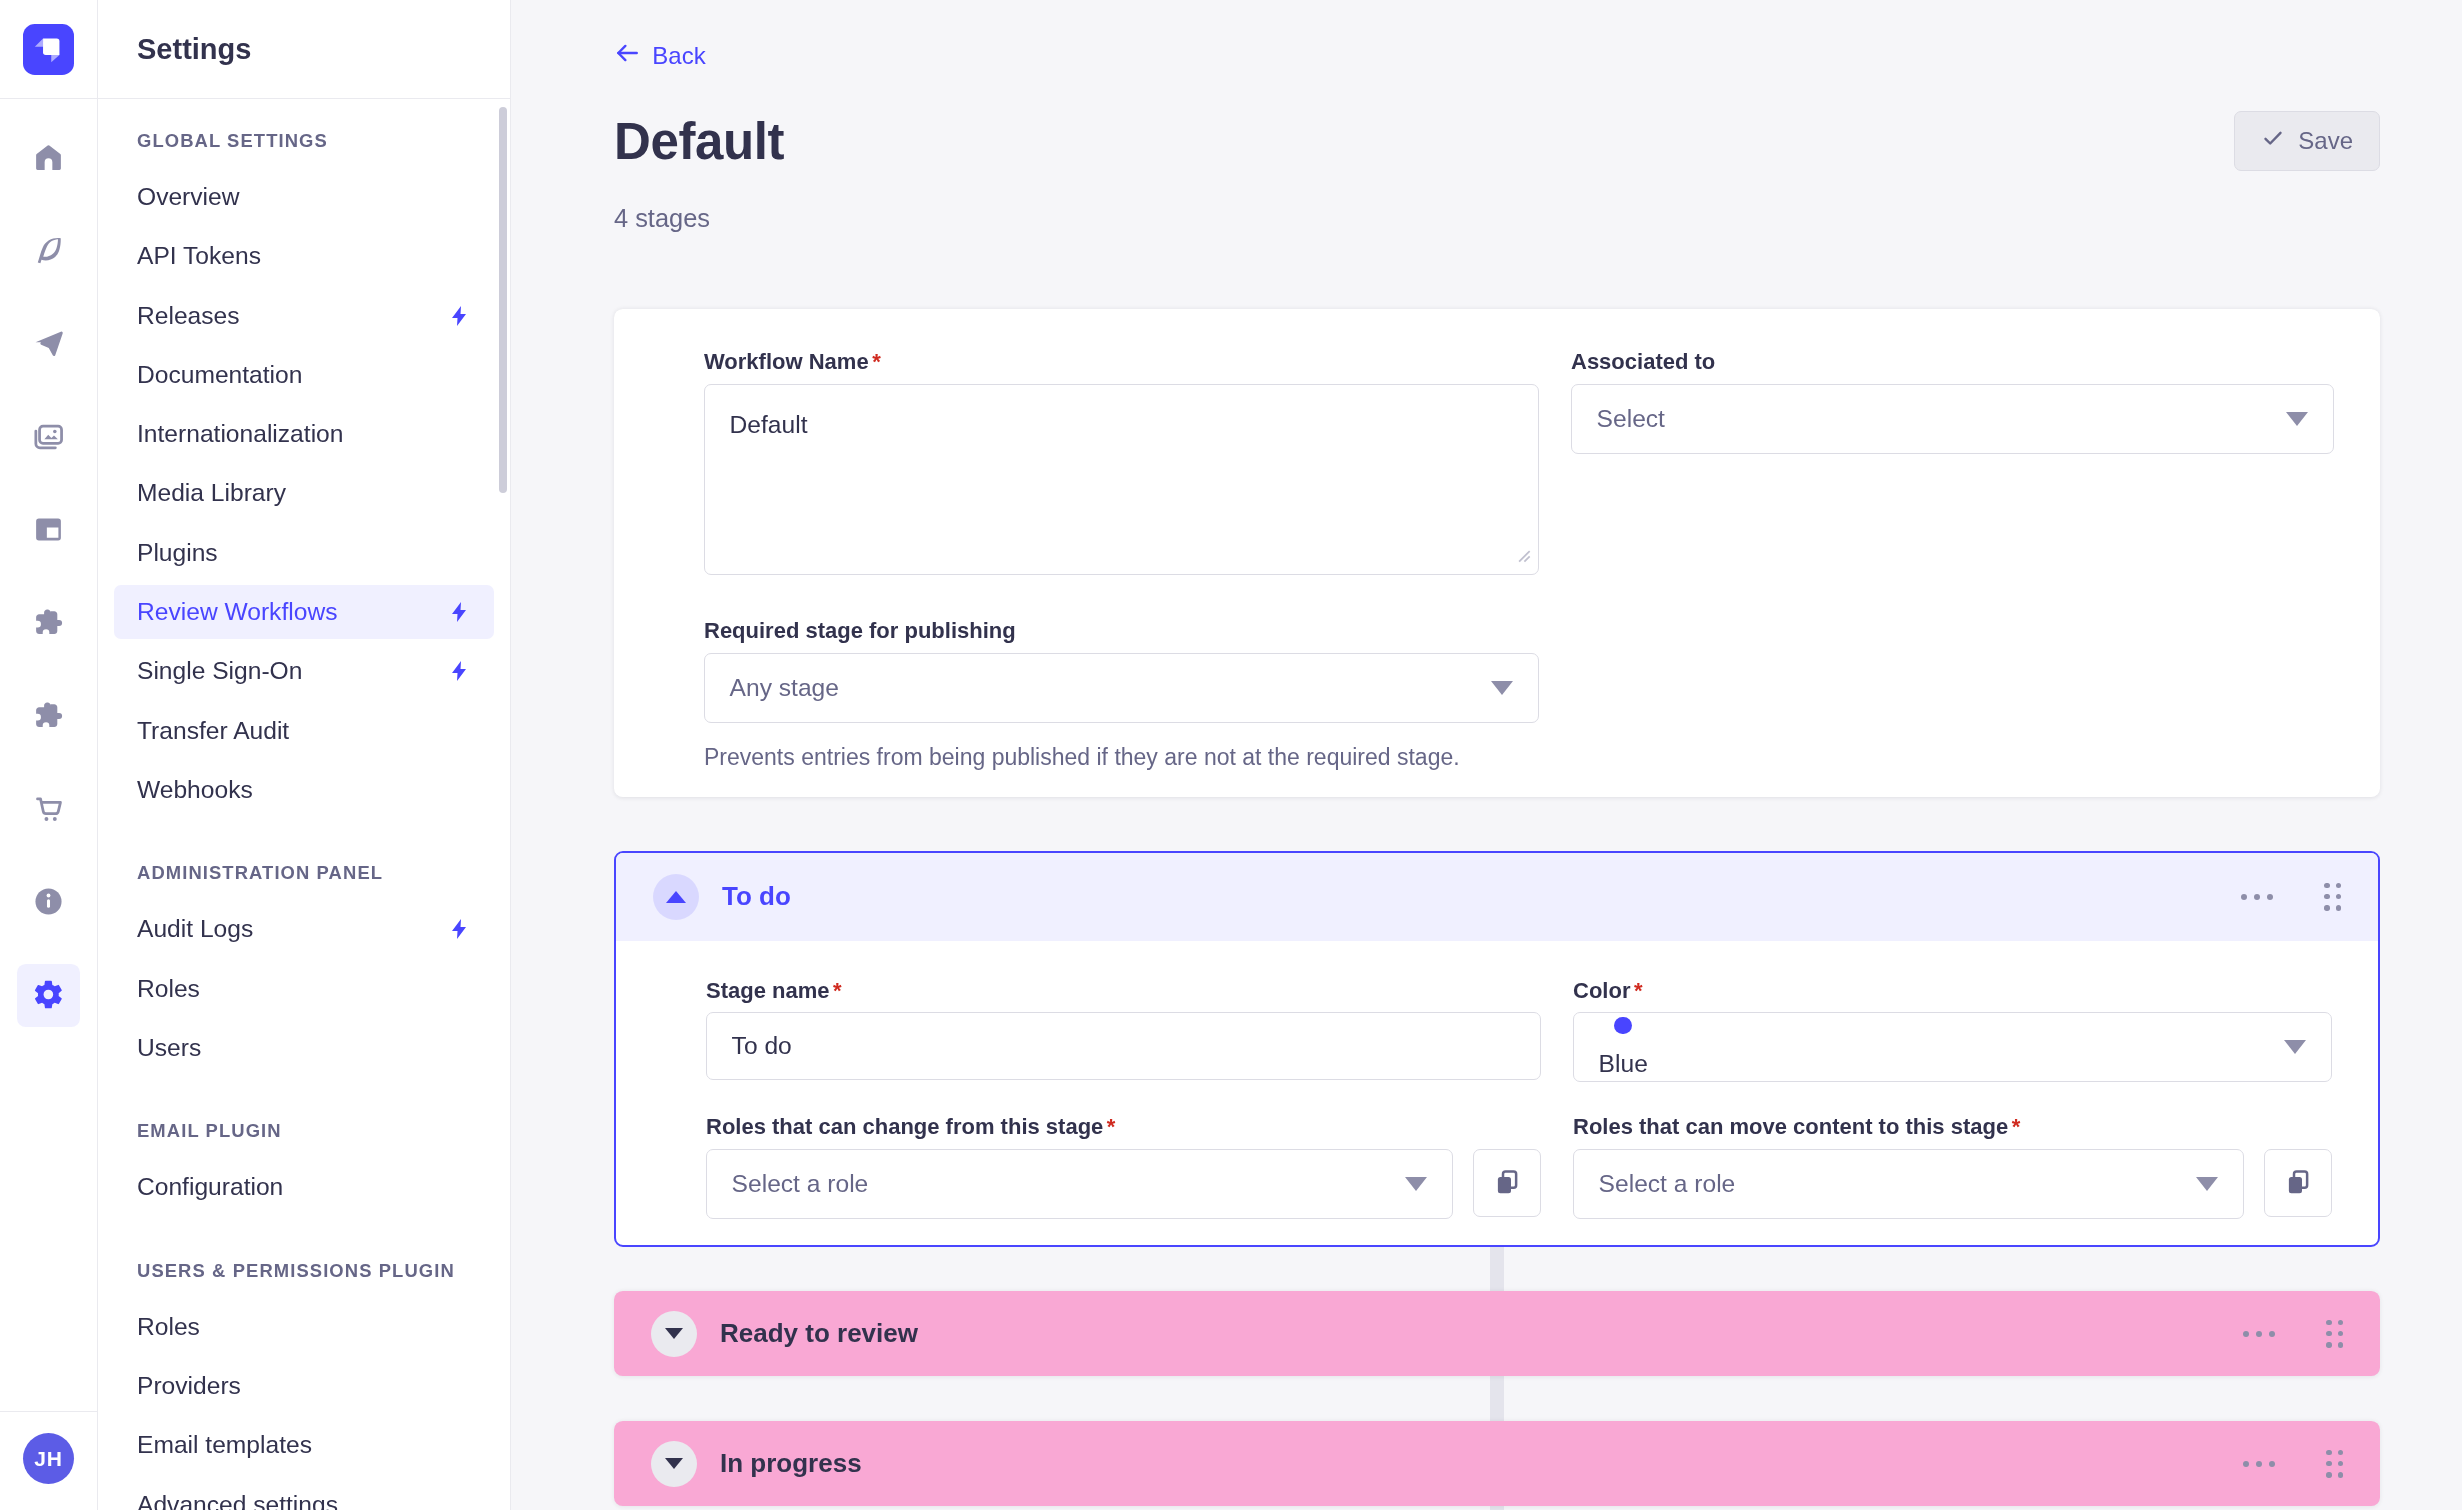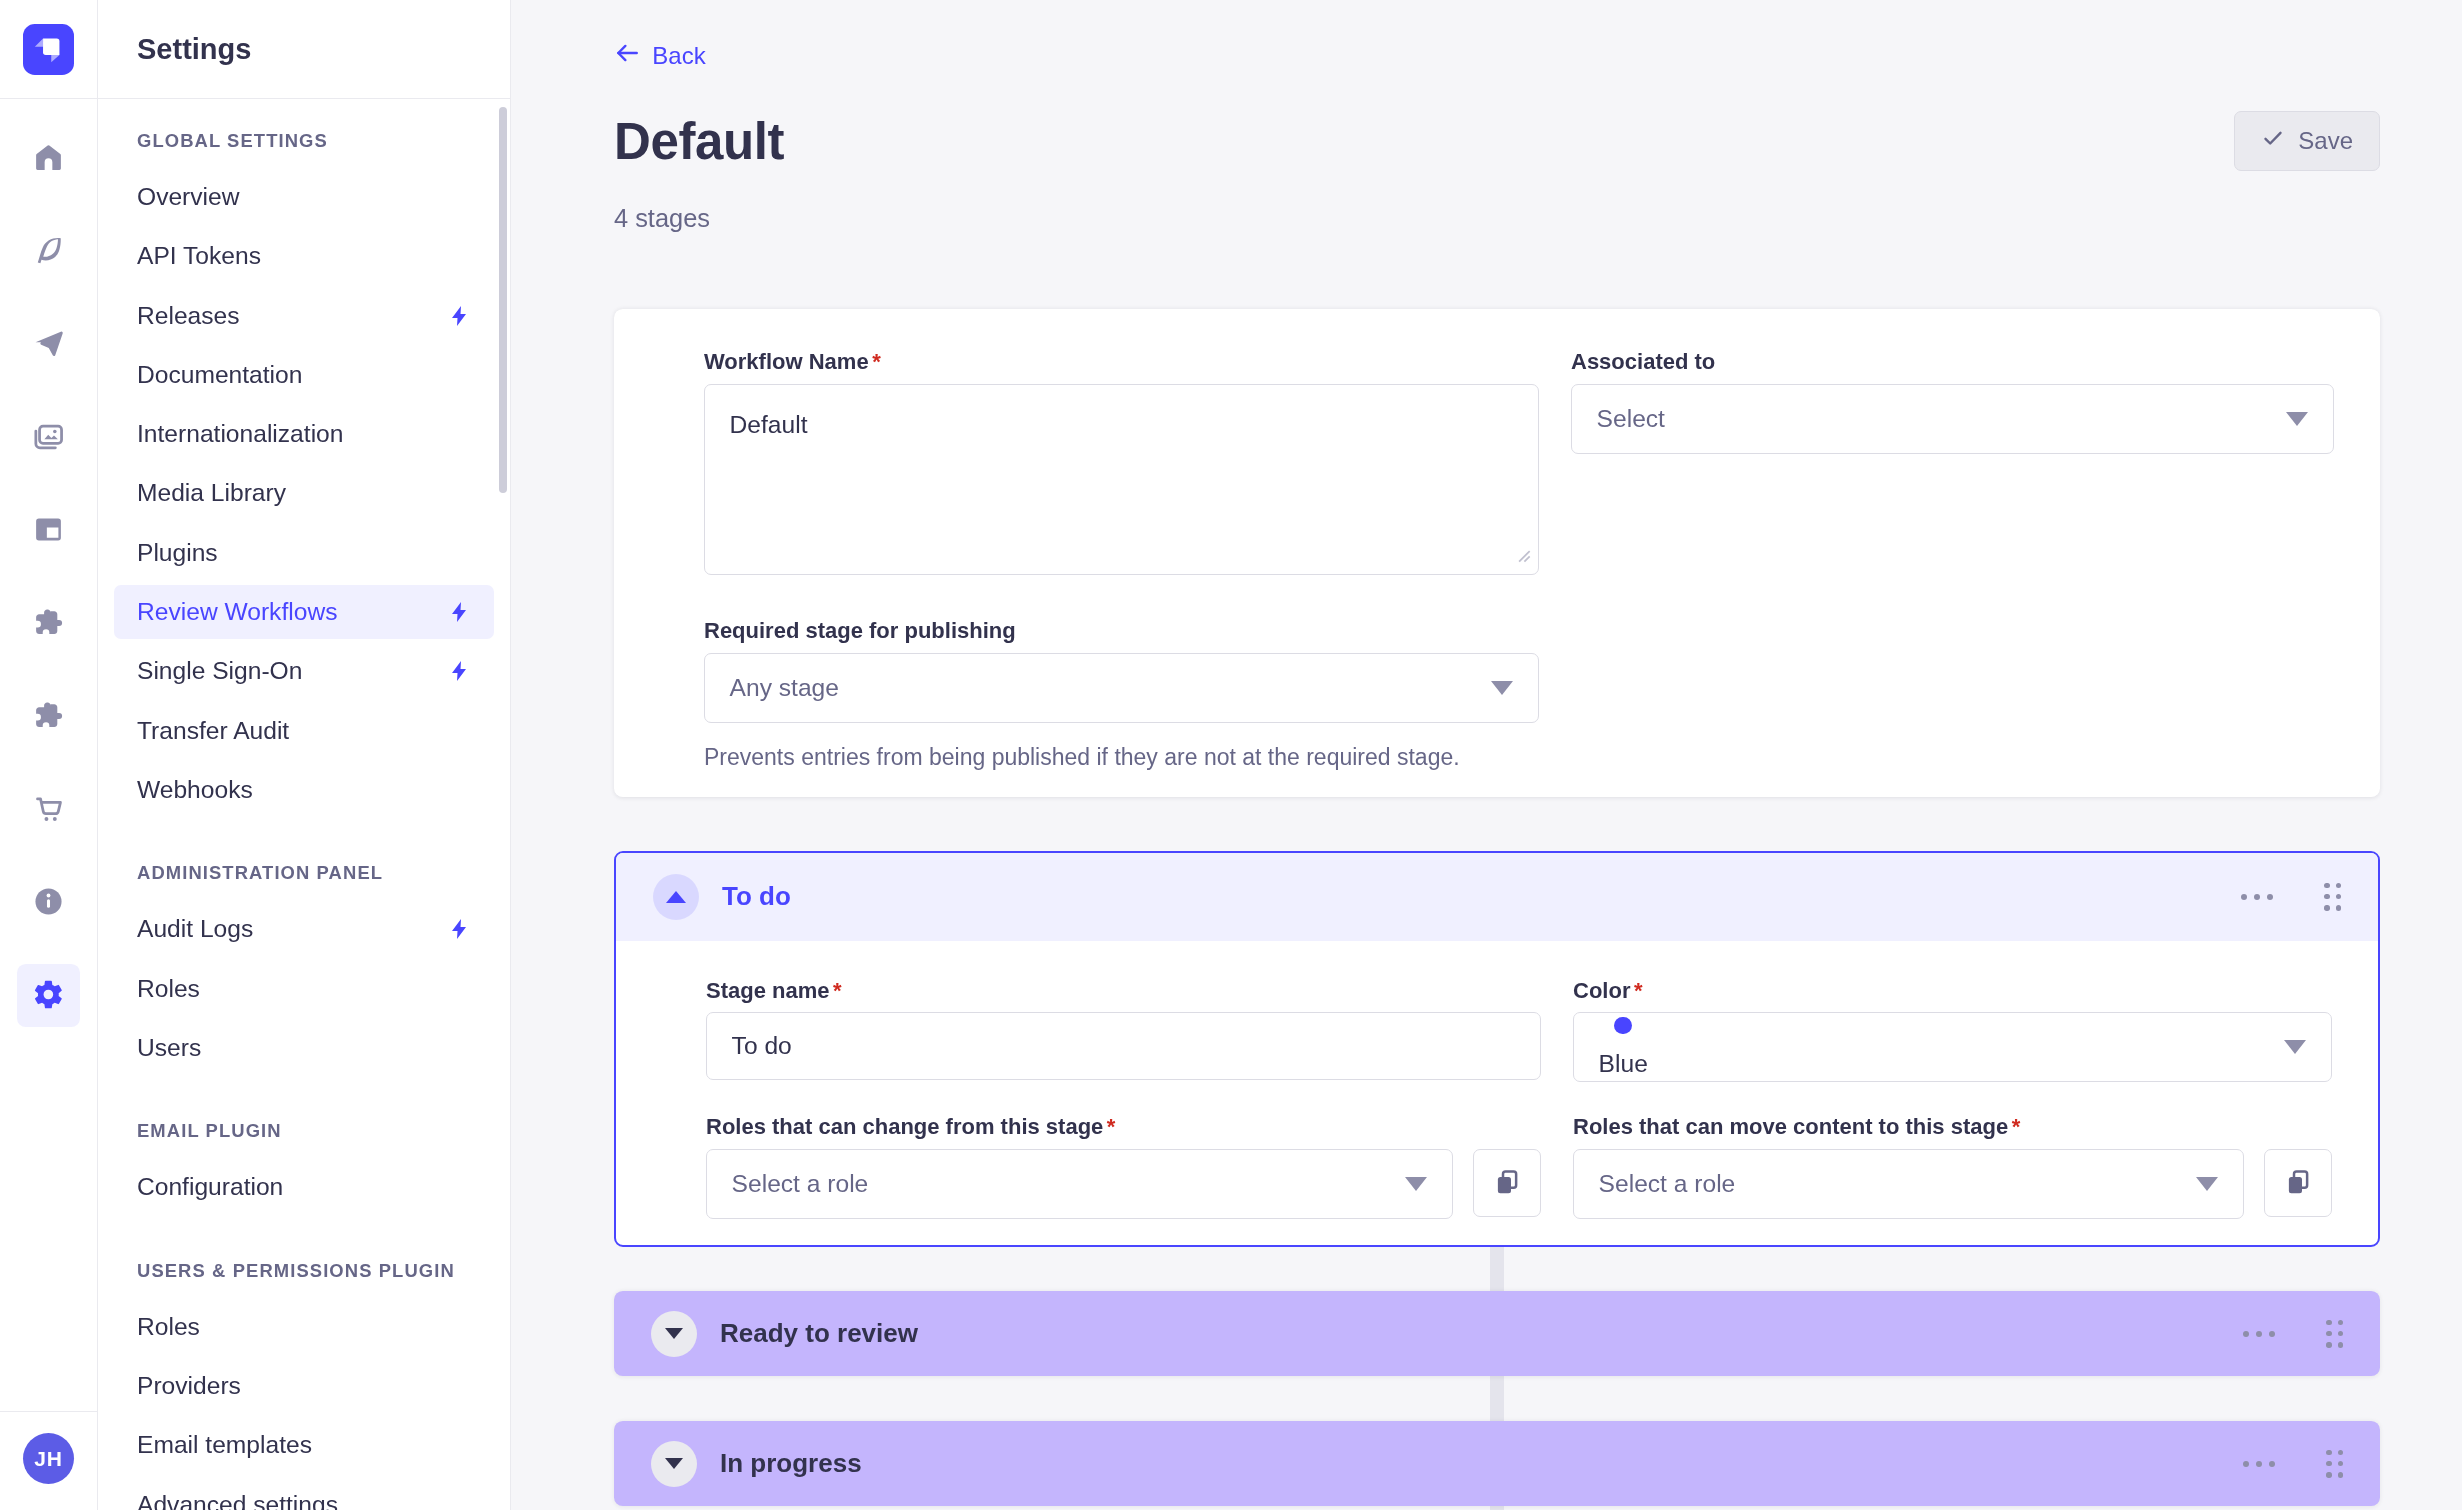--- a/index.html
+++ b/index.html
@@ -102,21 +102,21 @@
   .stage-title { font-size:26px; font-weight:bold; color:#32324D; }
   .card2 .stage-title { color:#4945FF; }
   .header-actions { margin-left:auto; display:flex; align-items:center; gap:51px; }
   .dots3 { display:flex; gap:7px; cursor:pointer; }
   .dots3 i { width:6.1px; height:6.1px; border-radius:50%; background:#8E8EA9; display:block; }
   .drag-handle { display:grid; grid-template-columns:repeat(2,5.3px); grid-auto-rows:5.3px; gap:6.1px; cursor:grab; }
   .drag-handle i { width:5.3px; height:5.3px; border-radius:50%; background:#8E8EA9; display:block; }
   .stage-body { padding:37px 46px 26px 42px; }
   .stage-row2 { margin-top:32px; }
   .card-collapsed { height:85px; display:flex; align-items:center; padding:0 37px; gap:23px;
-          background:#c4b5fd; border-radius:8.8px; box-shadow:0 0.9px 4.4px rgba(33,33,52,0.08);
+          background:#f9a8d4; border-radius:8.8px; box-shadow:0 0.9px 4.4px rgba(33,33,52,0.08);
           position:relative; z-index:1; }
   .card-collapsed.first { margin-top:44px; }
   .card-collapsed.second { margin-top:45px; }
 </style>
 </head>
 <body>
 
 <aside class="rail">
   <div class="rail-logo-box">
     <svg viewBox="0 0 56 56">

